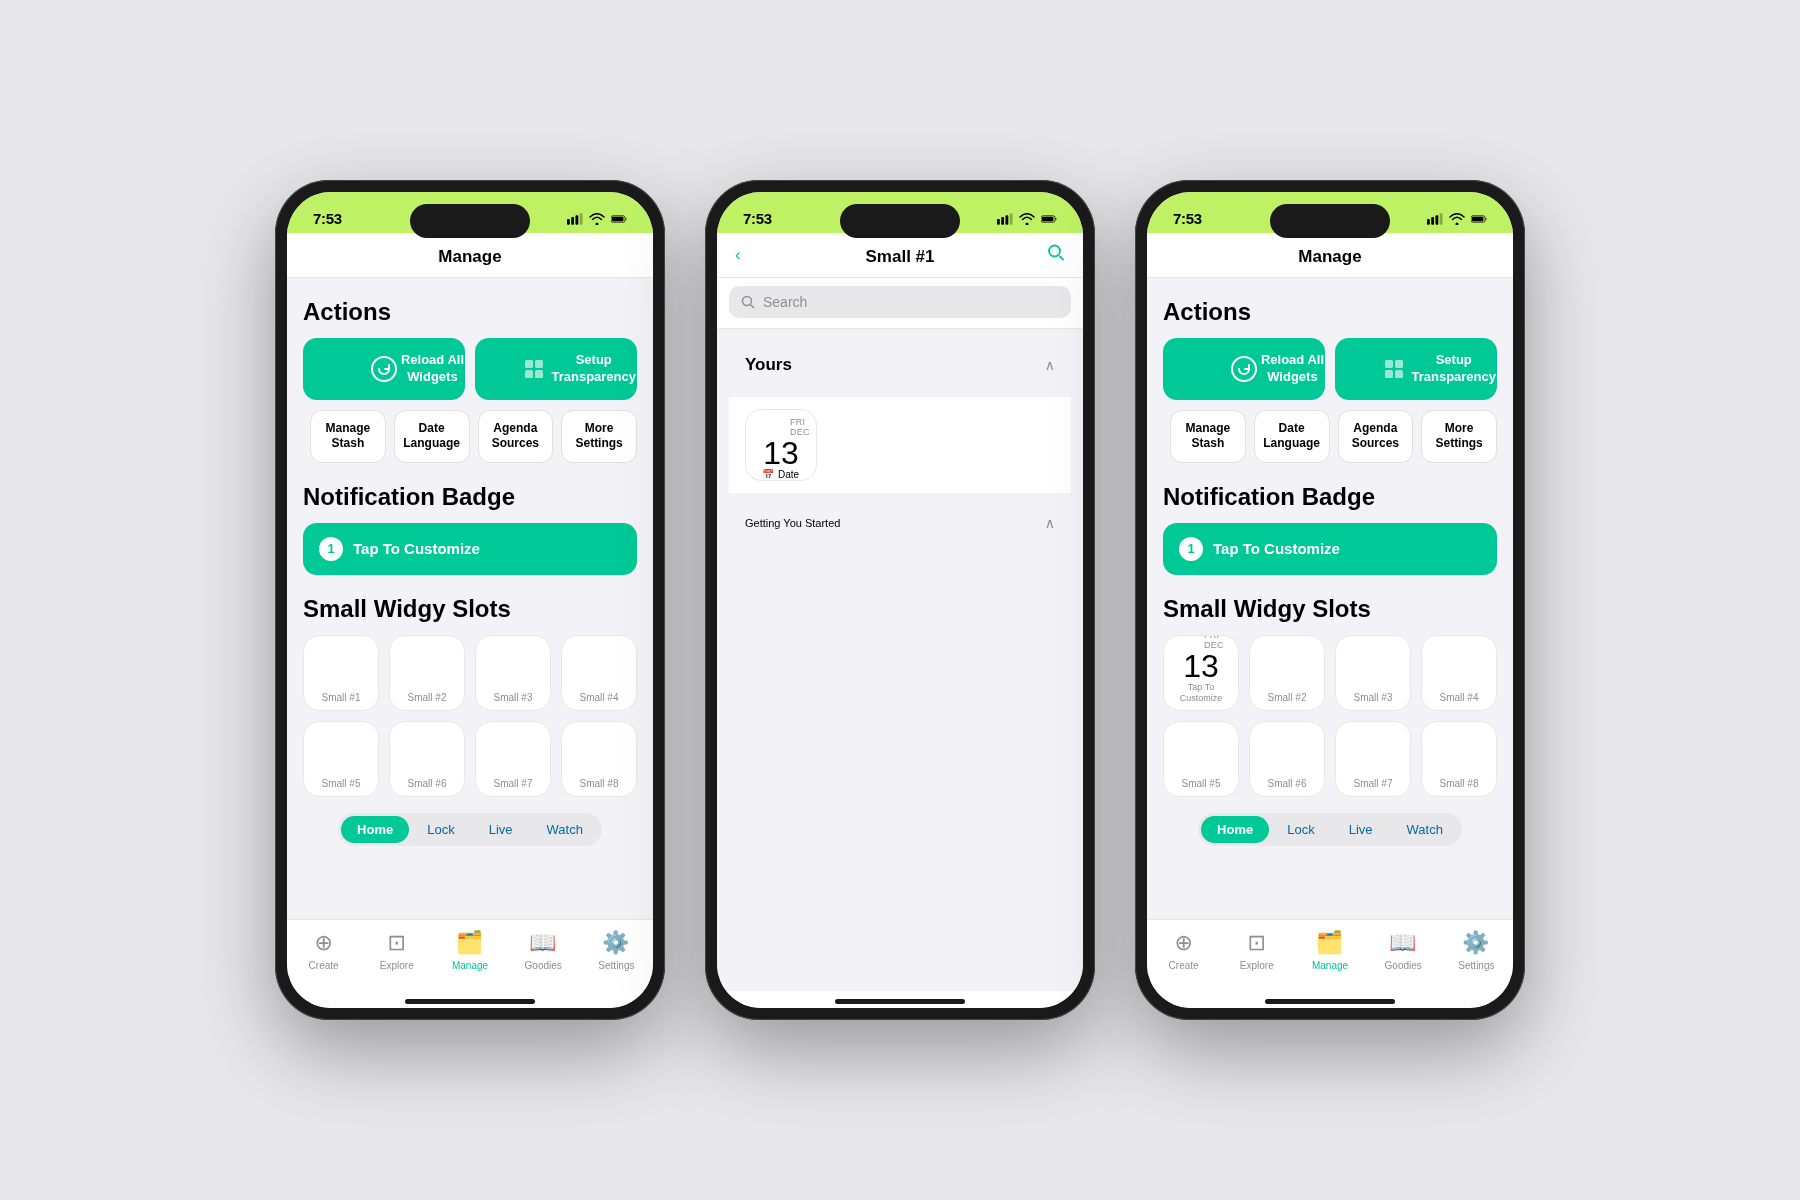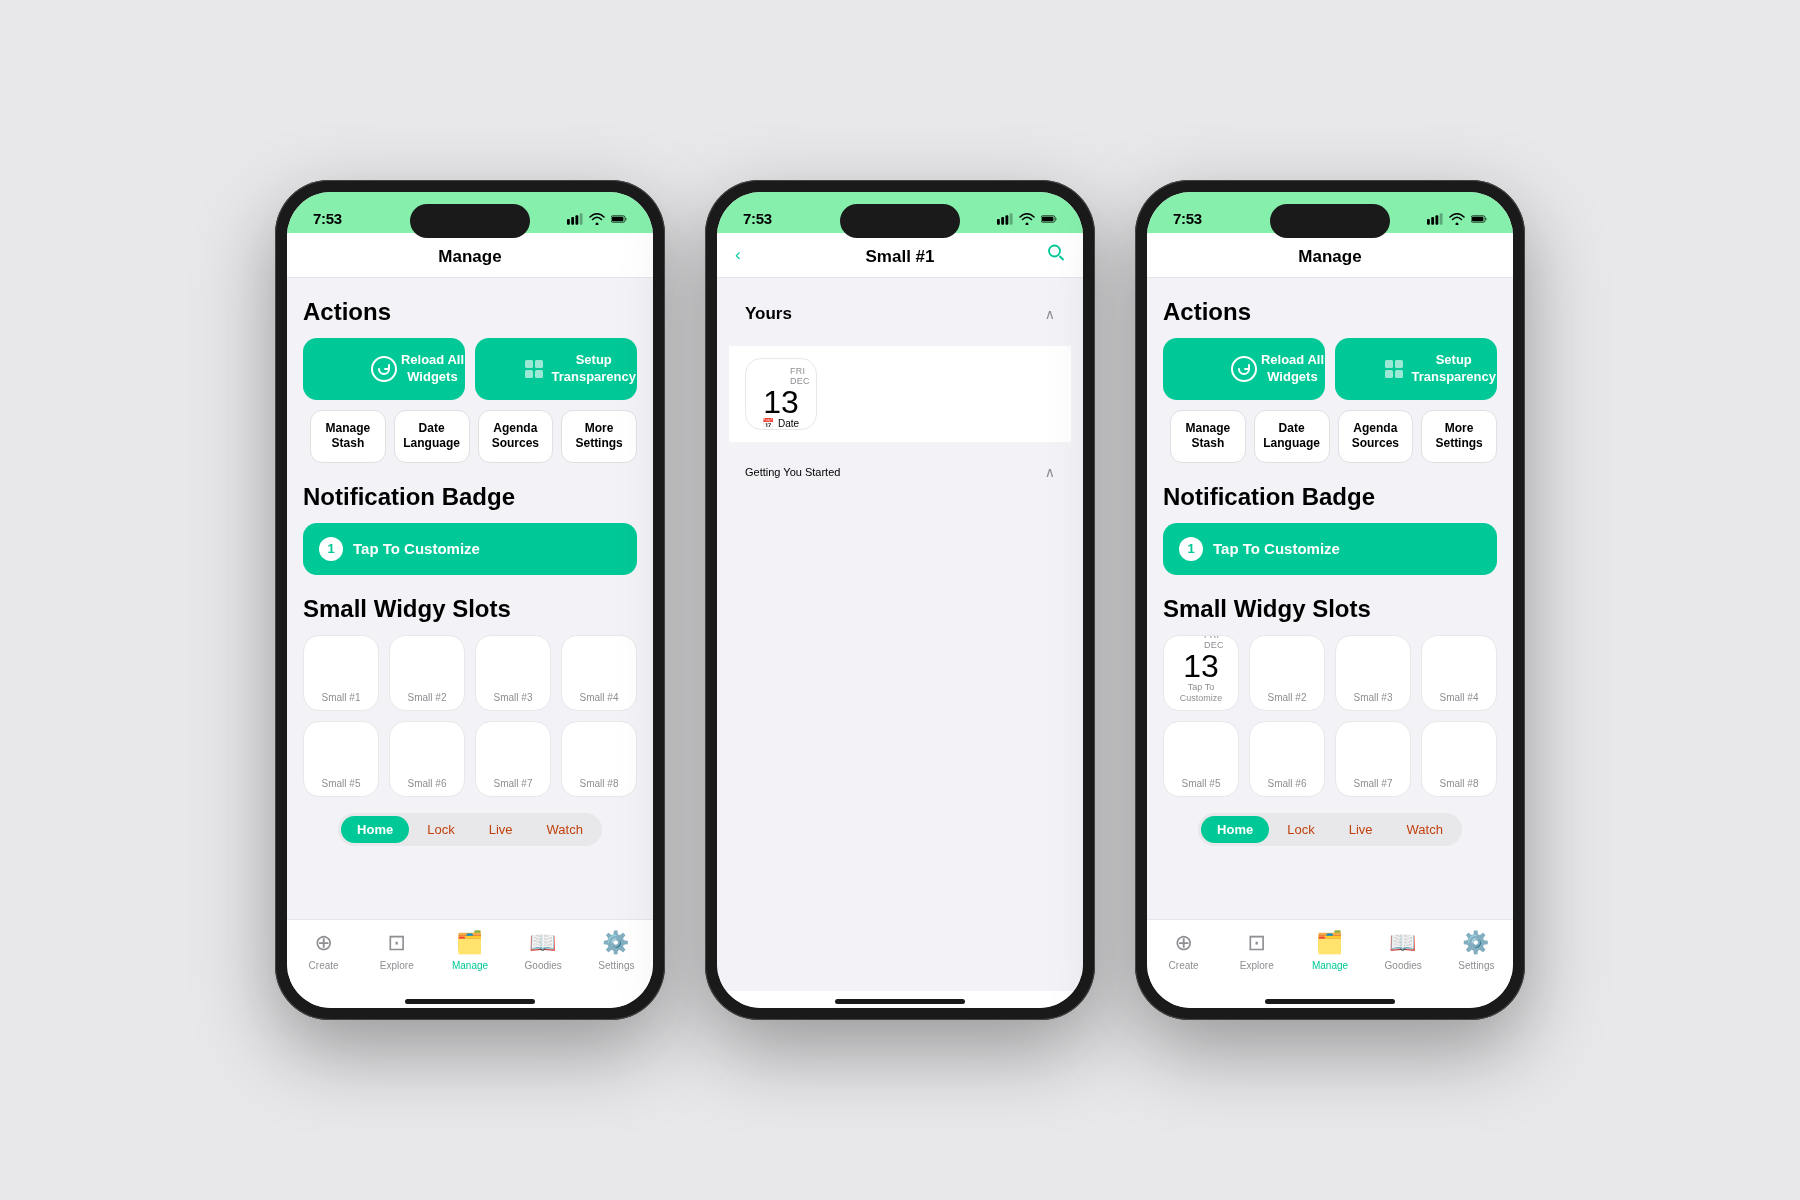--- a/index.html
+++ b/index.html
@@ -36,21 +36,21 @@
       display: flex;
       flex-direction: column;
     }
 
     
     .status-bar {
       display: flex;
       justify-content: space-between;
       align-items: center;
       padding: 14px 26px 6px;
-      background: #86efac;
+      background: #bef264;
     }
     .status-time {
       font-size: 15px;
       font-weight: 600;
       letter-spacing: -0.3px;
     }
     .status-icons {
       display: flex;
       align-items: center;
       gap: 6px;
@@ -287,21 +287,21 @@
       background: #e8e8ea;
       border-radius: 20px;
       padding: 3px;
       gap: 2px;
     }
     .tab-item {
       padding: 6px 16px;
       border-radius: 17px;
       font-size: 13px;
       font-weight: 500;
-      color: #c2410c;
+      color: #0369a1;
       cursor: pointer;
     }
     .tab-item-active {
       background: #00c896;
       color: white;
       font-weight: 600;
     }
 
     
     .bottom-nav {
@@ -597,20 +597,29 @@
       <span class="nav-back">‹</span>
       <span class="nav-title">Small #1</span>
       <span class="nav-search-icon">
         <svg width="18" height="18" viewBox="0 0 18 18" fill="none">
             <circle cx="7.5" cy="7.5" r="5.5" stroke="#00c896" stroke-width="1.8"></circle>
             <path d="M13 13l3 3" stroke="#00c896" stroke-width="1.8" stroke-linecap="round"></path>
           </svg>
       </span>
     </div>
 
+    <div class="search-bar-container">
+      <div class="search-bar">
+        <svg width="14" height="14" viewBox="0 0 14 14" fill="none">
+            <circle cx="6" cy="6" r="4.5" stroke="#8e8e93" stroke-width="1.5"></circle>
+            <path d="M10 10l2.5 2.5" stroke="#8e8e93" stroke-width="1.5" stroke-linecap="round"></path>
+          </svg>
+        <span class="search-bar-text">Search</span>
+      </div>
+    </div>
 
     <div class="screen-content" style="padding:12px;">
 
       <div style="background:#f2f2f7; border-radius:14px; margin-bottom:8px;">
         <div class="list-section-header" style="border-radius:14px;">
           <span class="list-section-title">Yours</span>
           <span class="chevron">∧</span>
         </div>
       </div>
 

